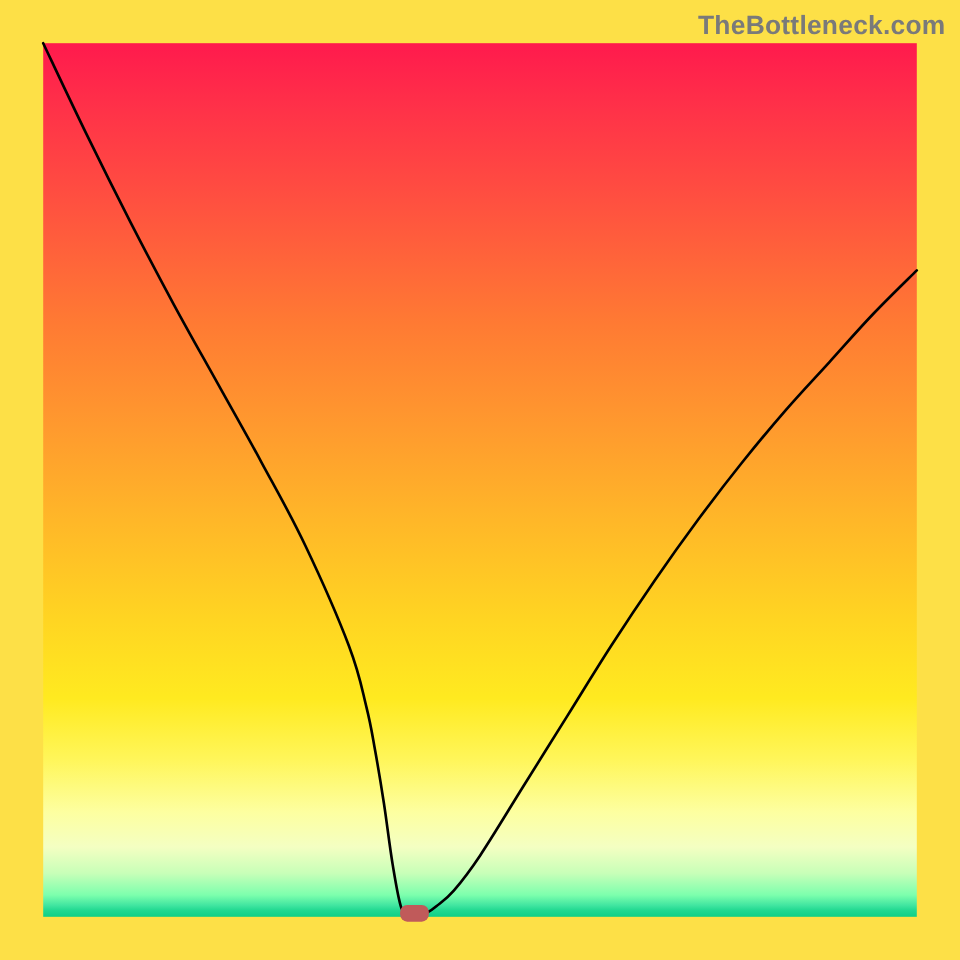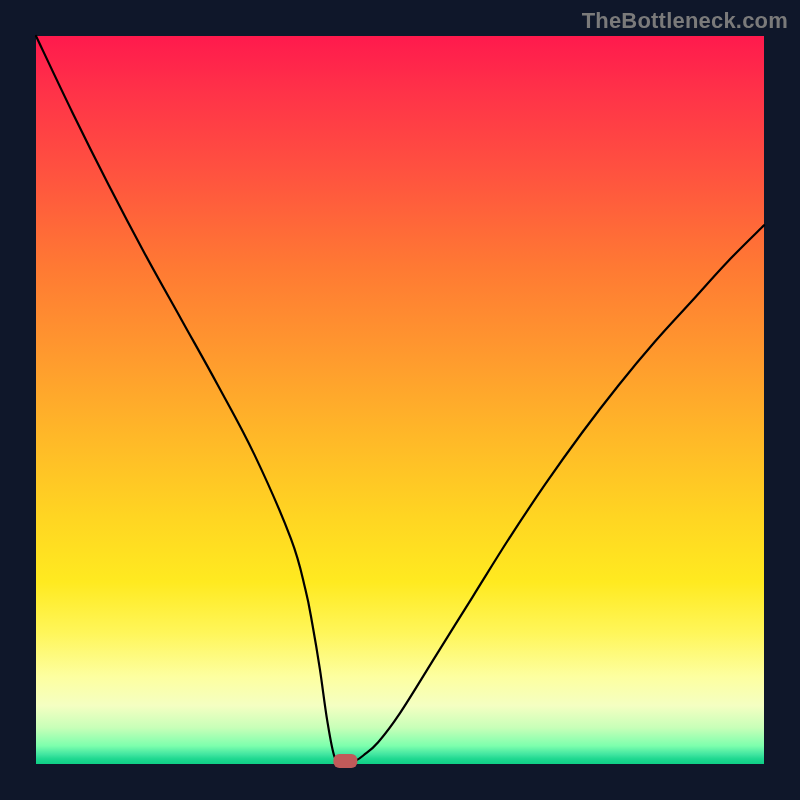--- a/index.html
+++ b/index.html
@@ -10,21 +10,21 @@
     background: #000;
     overflow: hidden;
     font-family: Arial, Helvetica, sans-serif;
   }
   .frame {
     position: absolute;
     top: 0;
     left: 0;
     width: 800px;
     height: 800px;
-    background: #0f172a;
+    background: #fde047;
   }
   .plot-area {
     position: absolute;
     top: 36px;
     left: 36px;
     width: 728px;
     height: 728px;
     background: linear-gradient(to bottom,
       #ff1a4d 0%,
       #ff3348 8%,

